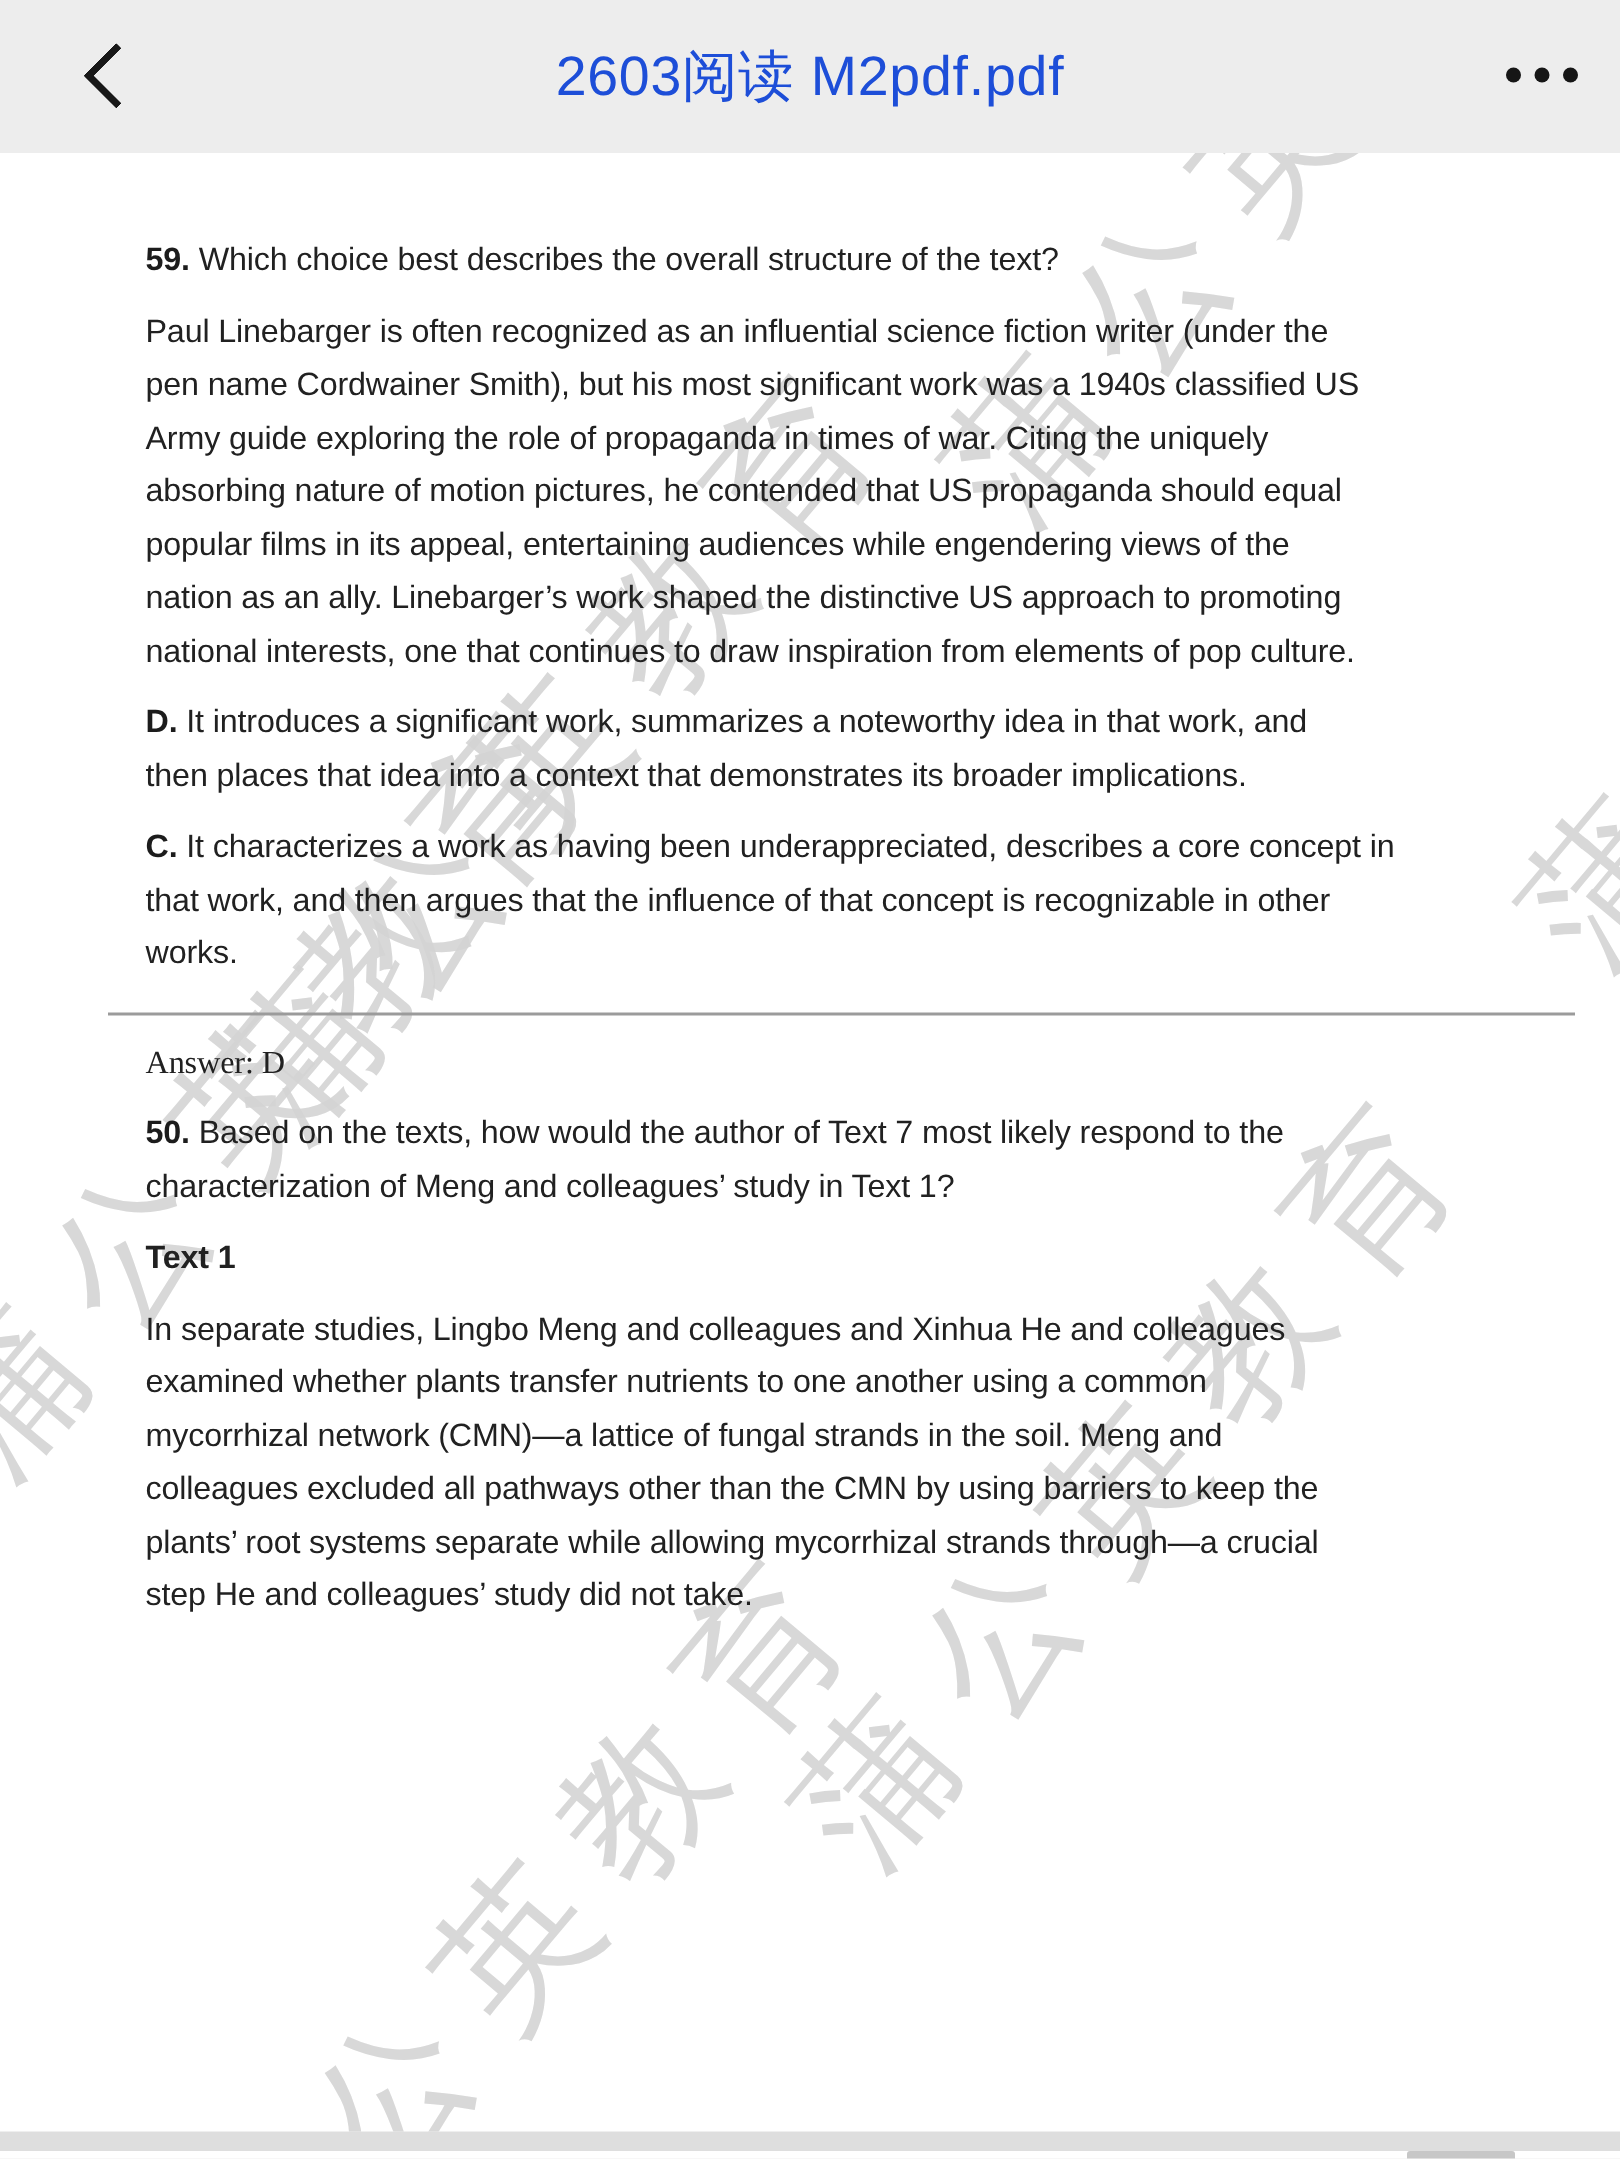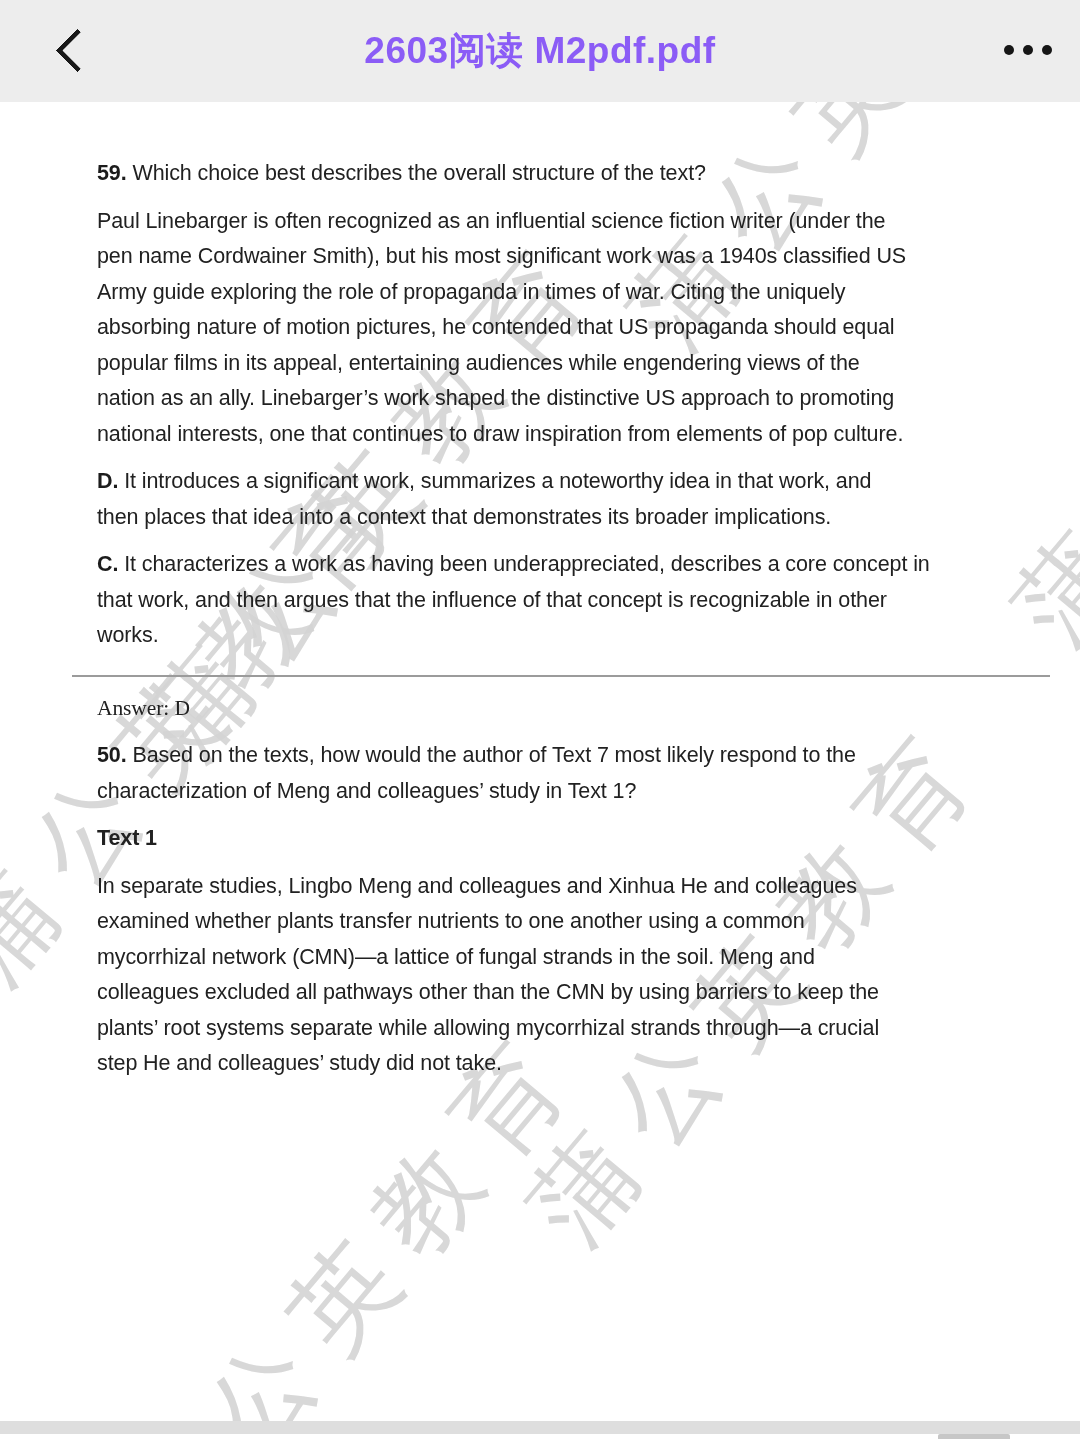--- a/index.html
+++ b/index.html
@@ -29,22 +29,22 @@
     border-left: 5px solid #181818;
     border-bottom: 5px solid #181818;
     transform: rotate(45deg);
     border-radius: 1px;
     margin-left: 10px;
   }
   .title {
     width: 100%;
     text-align: center;
     font-size: 37px;
-    font-weight: 700;
-    color: #8b5cf6;
+    font-weight: 400;
+    color: #1d4ed8;
     letter-spacing: 0.5px;
   }
   .more-btn {
     position: absolute; right: 28px; top: 24px;
     width: 80px; height: 52px;
     display: flex; align-items: center; justify-content: flex-end;
     cursor: pointer;
   }
   .more-btn i {
     display: block;

